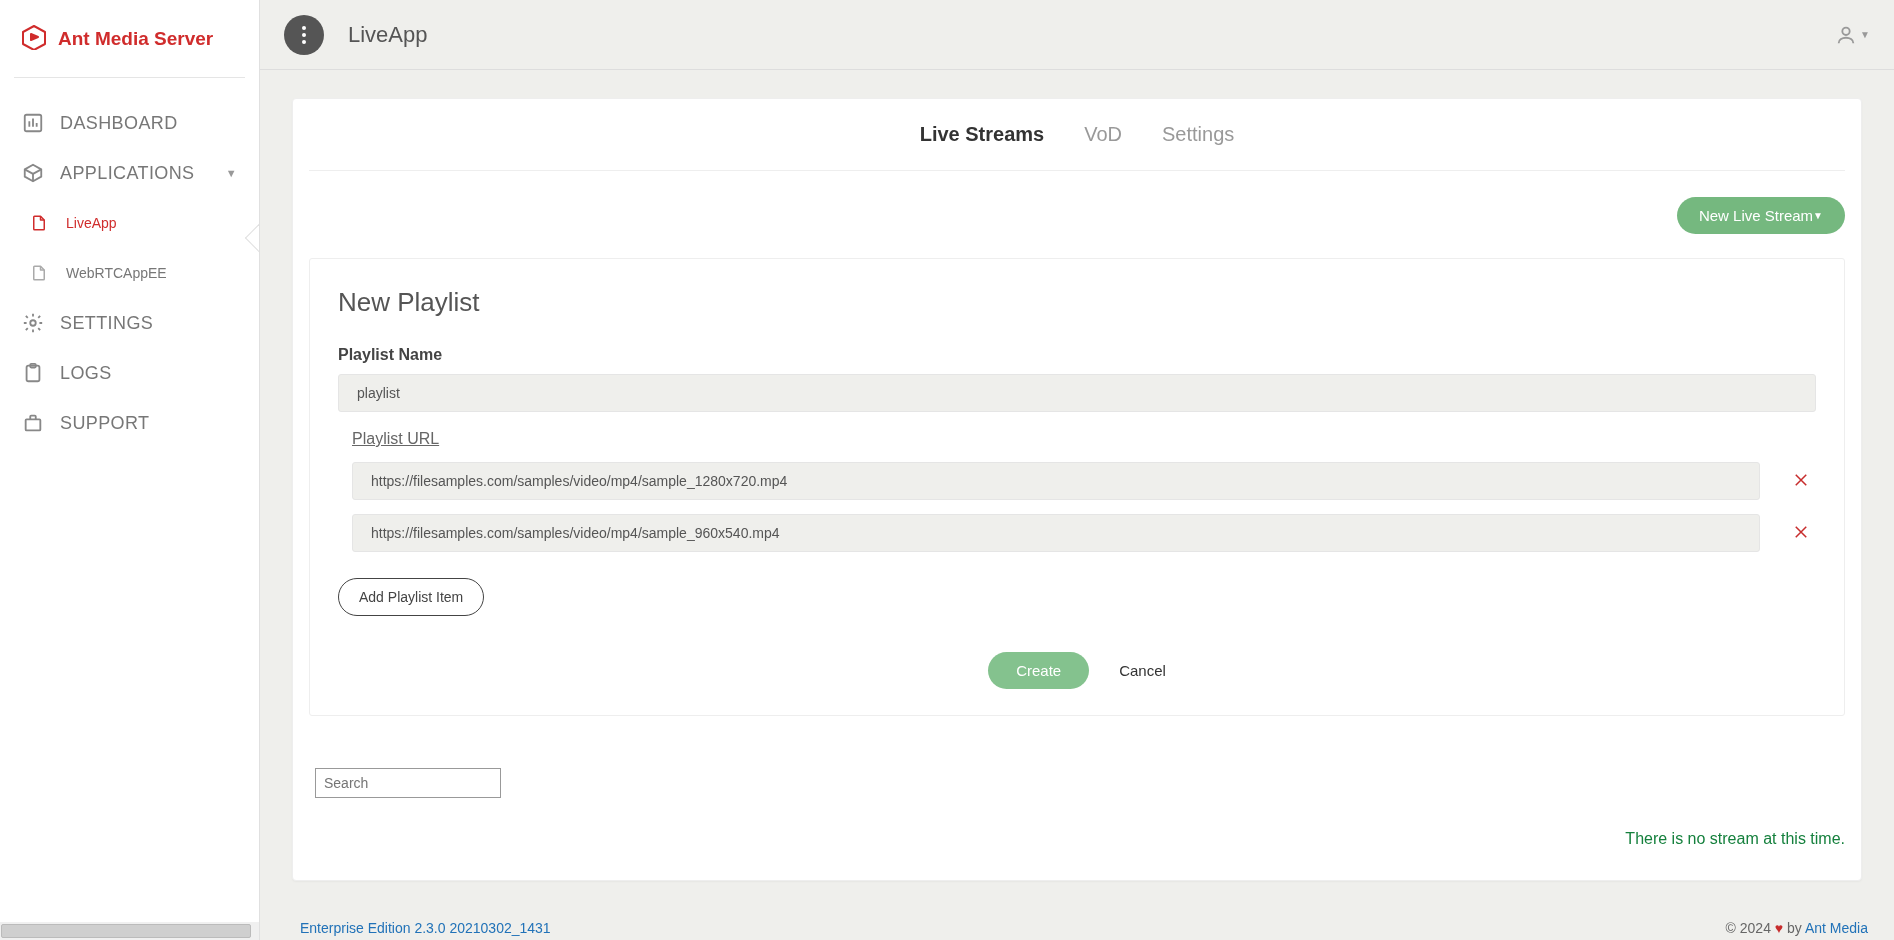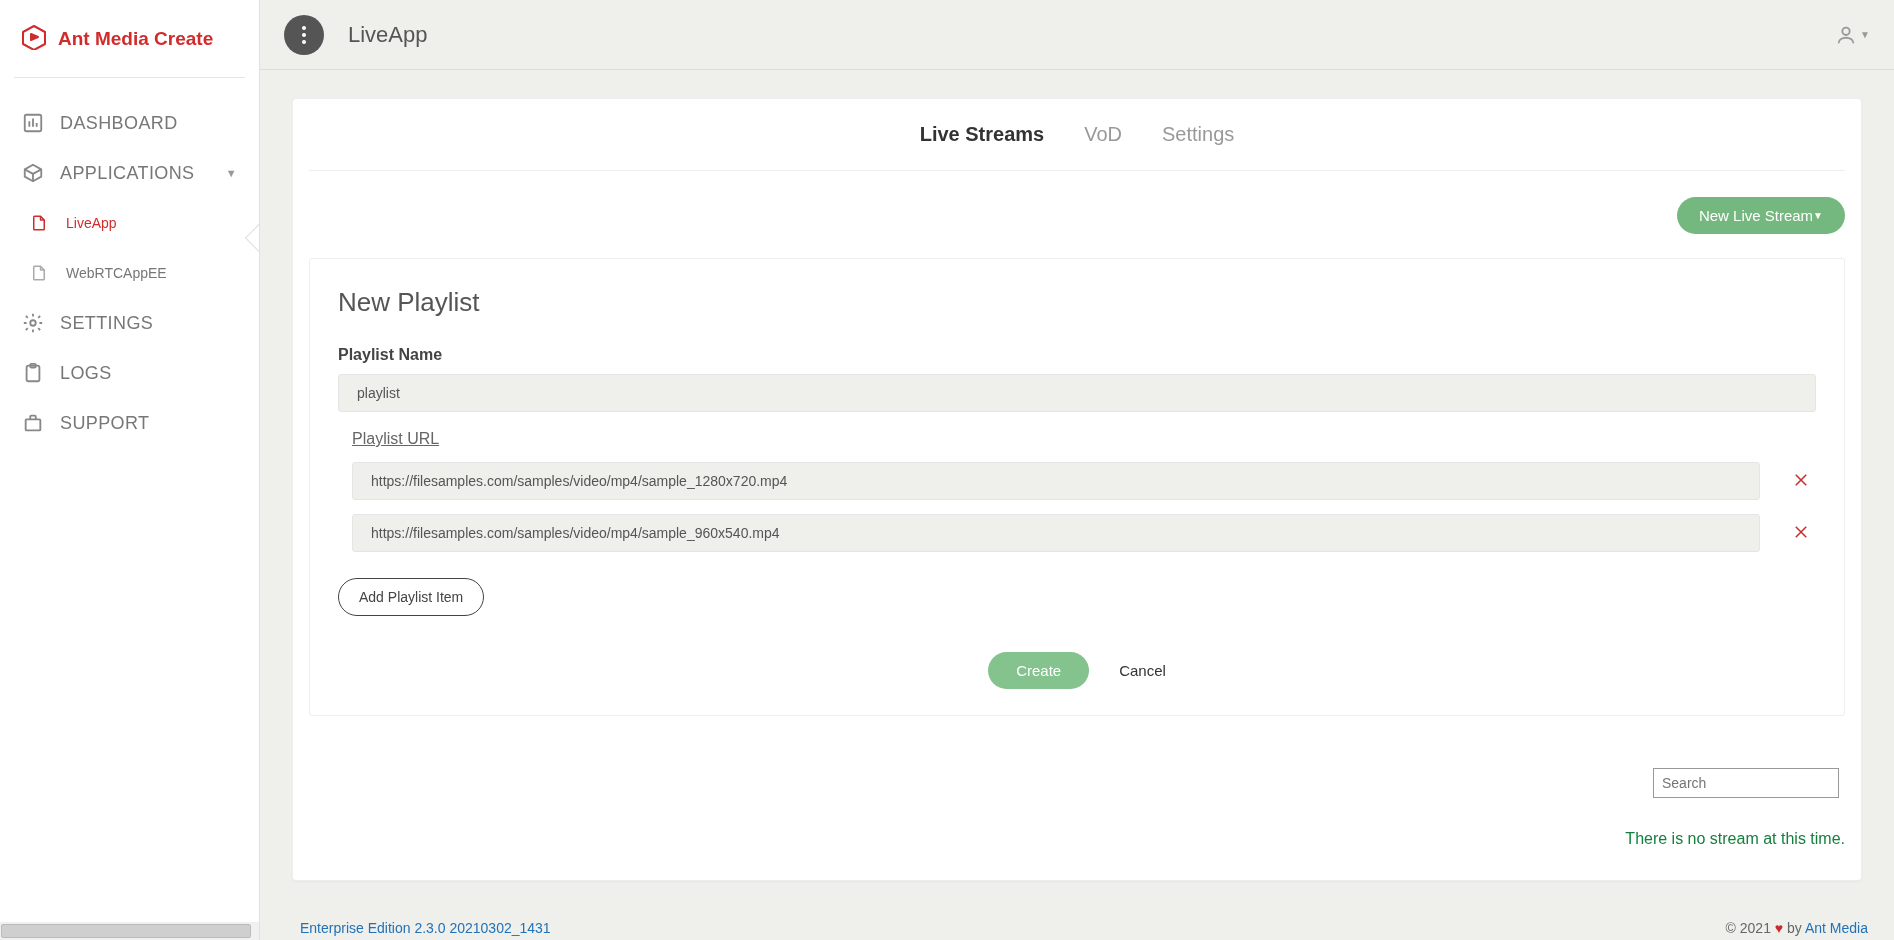--- a/index.html
+++ b/index.html
@@ -49,42 +49,42 @@
 .text-input { width: 100%; padding: 10px 18px; font-size: 14px; border: 1px solid #e5e5e5; background: #efefec; border-radius: 3px; color: #555; }
 .url-row { display: flex; align-items: center; gap: 26px; margin-top: 14px; }
 .url-row .text-input { margin-left: 14px; flex: 1; max-width: 1416px; }
 .x-btn { background: none; border: none; cursor: pointer; padding: 6px; }
 .x-btn svg { stroke: #c72c2c; }
 .btn-outline { border: 1px solid #444; background: #fff; color: #444; border-radius: 22px; padding: 10px 20px; font-size: 14px; cursor: pointer; margin-top: 26px; }
 .panel-actions { display: flex; justify-content: center; align-items: center; gap: 30px; margin-top: 36px; }
 .btn-create { background: #84c28e; color: #fff; border: none; border-radius: 20px; padding: 10px 28px; font-size: 15px; cursor: pointer; }
 .btn-cancel { background: none; border: none; color: #333; font-size: 15px; cursor: pointer; }
 
-.search-row { display: flex; justify-content: flex-end; margin-top: 52px; padding: 0 6px; }
+.search-row { display: flex; justify-content: flex-start; margin-top: 52px; padding: 0 6px; }
 .search-input { width: 186px; padding: 6px 8px; font-size: 14px; border: 1px solid #999; }
 .empty-msg { text-align: right; font-size: 16px; color: #15803d; padding: 32px 0 8px 0; }
 
 .footer { position: absolute; bottom: 0; left: 8px; right: 0; display: flex; justify-content: space-between; padding: 4px 26px 4px 32px; font-size: 14px; color: #666; }
 .footer a { color: #2172b8; text-decoration: none; }
 .footer .heart { color: #c72c2c; }
 </style>
 </head>
 <body>
 
 <aside class="sidebar">
   <div class="brand">
     <span class="nav-icon">
       <svg width="28" height="26" viewBox="0 0 28 26">
           <g fill="none" stroke="#d02c2c" stroke-width="2" stroke-linejoin="round">
             <path d="M14 2 L25 8 L25 20 L14 26 L3 20 L3 8 Z"></path>
             <path d="M11 10 L18 13 L11 16 Z" fill="#d02c2c"></path>
           </g>
         </svg>
     </span>
-    <span class="name">Ant Media Create</span>
+    <span class="name">Ant Media Server</span>
   </div>
   <div class="brand-divider"></div>
   <div class="nav-arrow"></div>
   <ul class="navlist">
     <li class="navitem upper">
       <span class="nav-icon">
         <svg width="22" height="22" viewBox="0 0 24 24" fill="none" stroke="#888" stroke-width="2">
             <rect x="3" y="3" width="18" height="18" rx="2"></rect>
             <path d="M8 16V10M12 16V7M16 16V12"></path>
           </svg>
@@ -217,17 +217,17 @@
 
       <div class="search-row">
         <input class="search-input" type="text" placeholder="Search" style="">
       </div>
       <div class="empty-msg">There is no stream at this time.</div>
     </div>
 
     <div class="footer">
       <a href="#">Enterprise Edition 2.3.0 20210302_1431</a>
       <span>
-        <span>© 2021 </span><span class="heart">♥</span><span> by </span><a href="#">Ant Media</a>
+        <span>© 2024 </span><span class="heart">♥</span><span> by </span><a href="#">Ant Media</a>
       </span>
     </div>
   </div>
 </main>
 
 </body></html>

